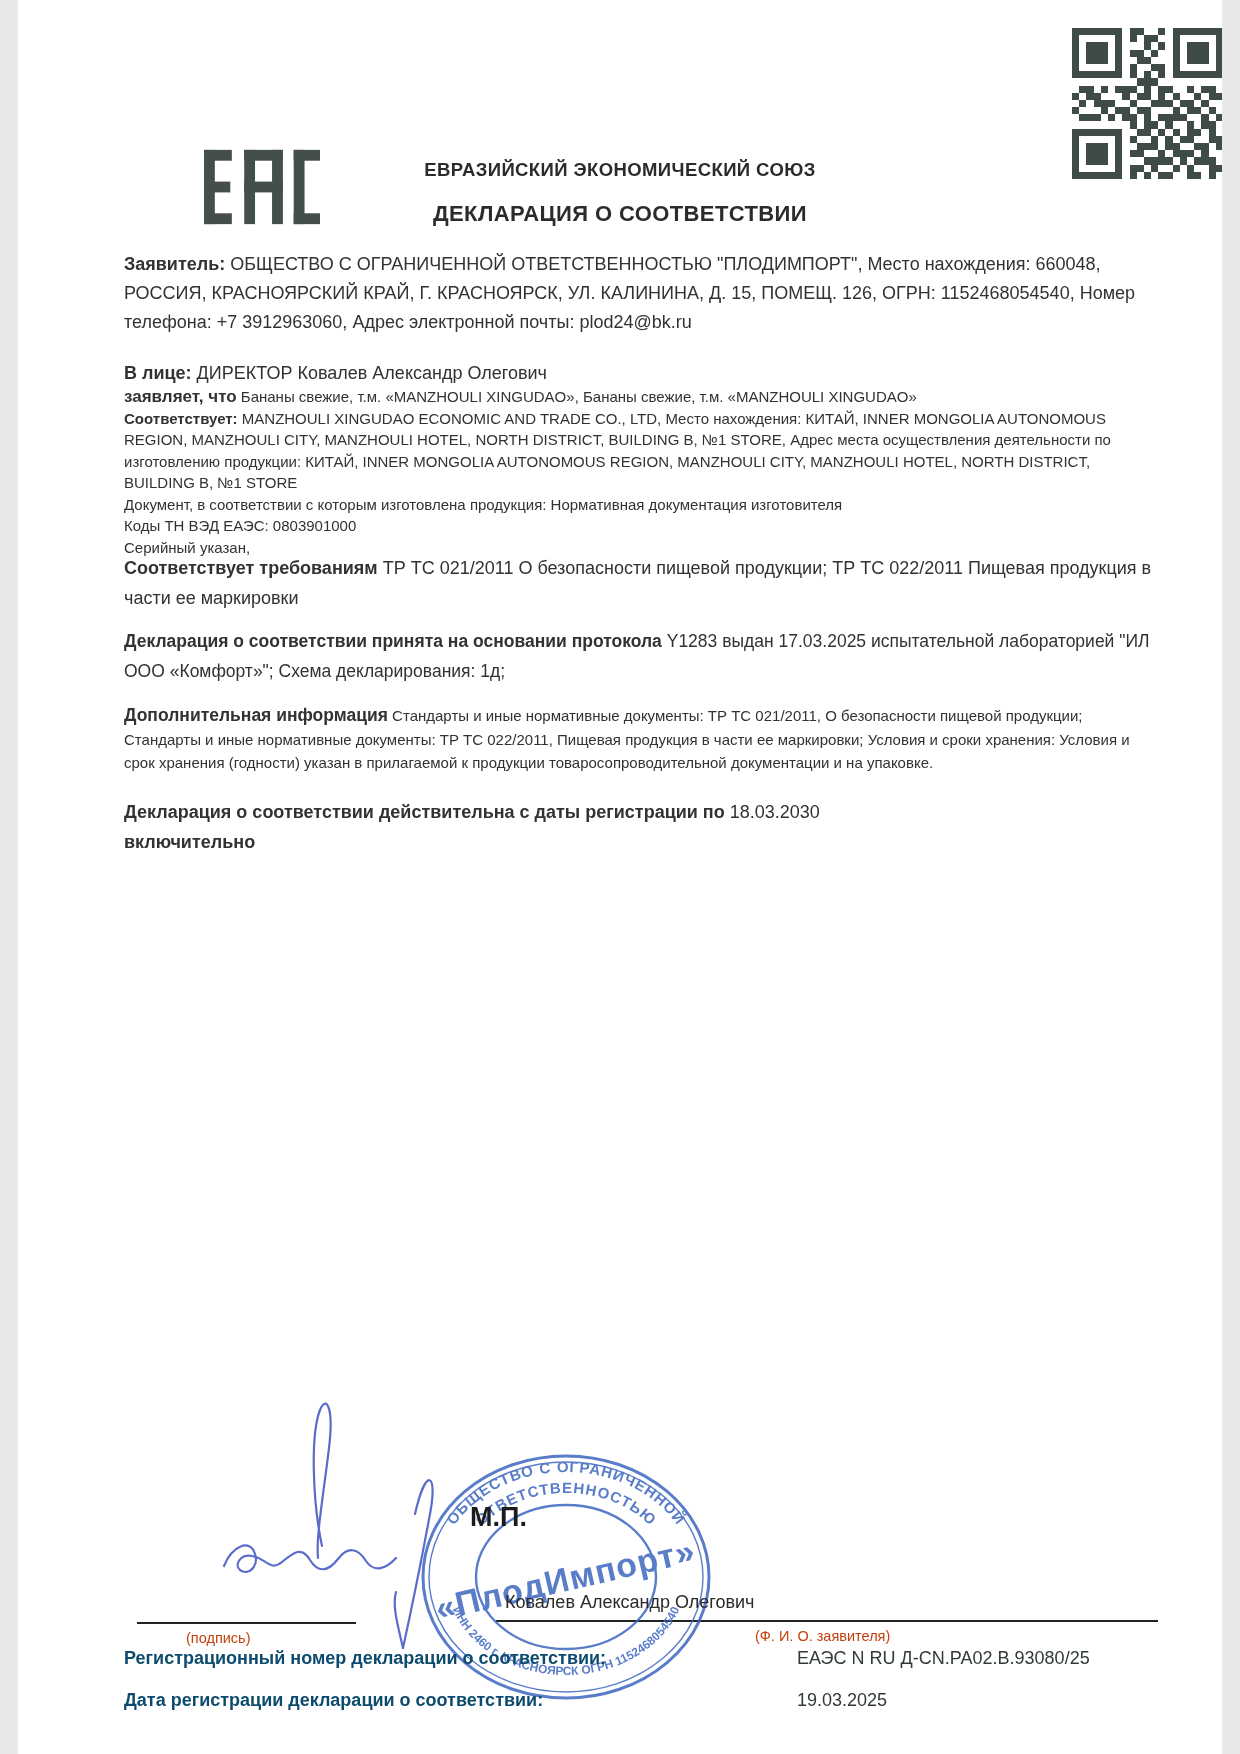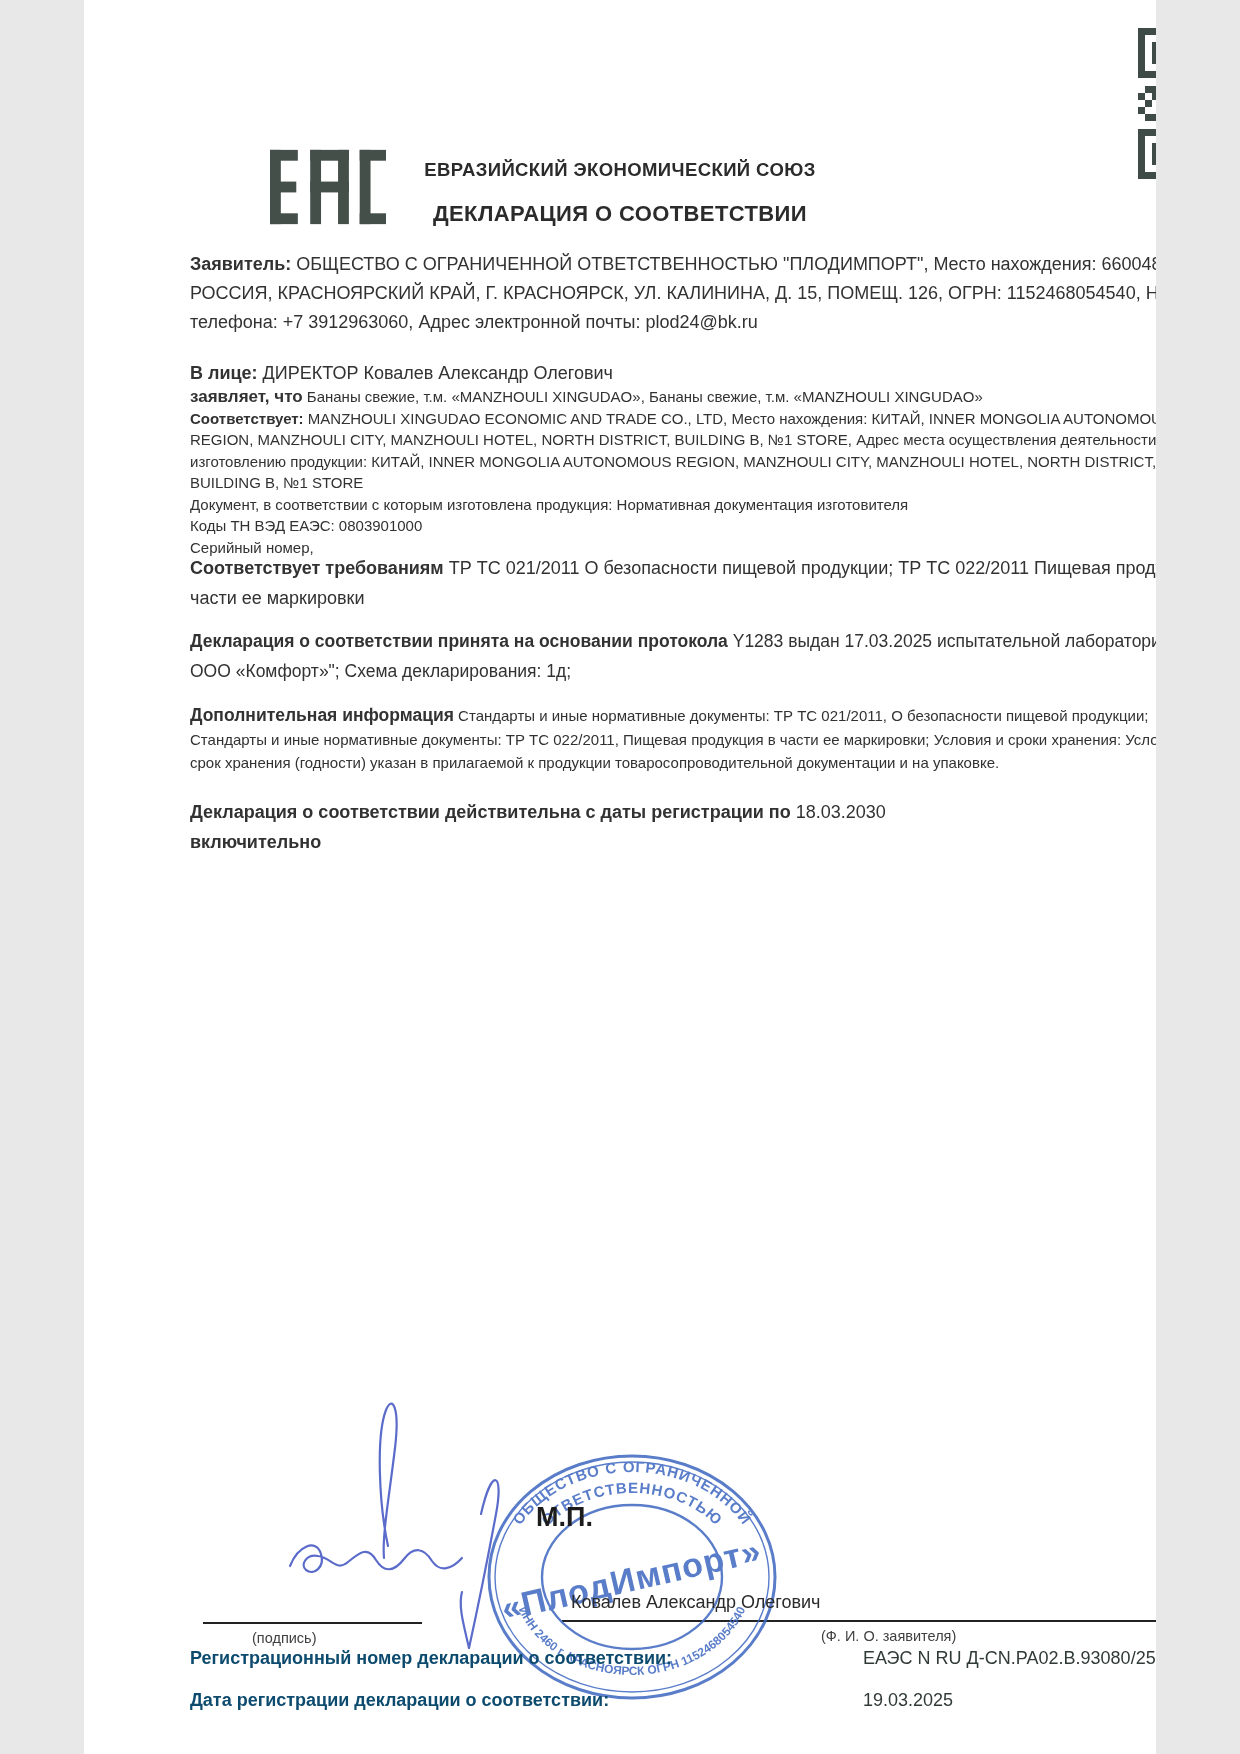--- a/index.html
+++ b/index.html
@@ -1,18 +1,18 @@
 <!DOCTYPE html>
 <html><head>
 <meta charset="utf-8">
 <style>
   html,body{margin:0;padding:0;background:#e8e8e8;}
   .page{
     position:relative;
-    width:1072px;height:1754px;
+    width:1204px;height:1754px;
     margin:0 auto;
     background:#ffffff;
     font-family:"Liberation Sans","DejaVu Sans",sans-serif;
     color:#323232;
     overflow:hidden;
   }
   .abs{position:absolute;}
   .b{font-weight:bold;}
   
   .eac-logo{left:186px;top:139px;}
@@ -32,21 +32,21 @@
   .additional .lead{font-size:17.5px;font-weight:bold;}
   .validity{top:797px;font-size:18px;line-height:30px;font-weight:bold;}
   .validity .nrm{font-weight:normal;}
   
   .signature{left:192px;top:1396px;z-index:3;}
   .stamp{left:398px;top:1450px;width:300px;height:255px;opacity:.85;z-index:2;}
   .mp{left:452px;top:1502px;font-size:27px;font-weight:bold;color:#1c1c1c;z-index:4;}
   .fio{left:487px;top:1592px;font-size:18px;color:#2b2b2b;z-index:4;}
   .line-left{left:119px;top:1622px;width:219px;height:2px;background:#222;z-index:1;}
   .line-right{left:478px;top:1620px;width:662px;height:2px;background:#222;z-index:1;}
-  .cap{font-size:14.5px;color:#404040;}
+  .cap{font-size:14.5px;color:#c2410c;}
   .cap1{left:168px;top:1630px;}
   .cap2{left:737px;top:1628px;}
   .reg-label{left:106px;font-size:18px;font-weight:bold;color:#0c4a6e;z-index:4;}
   .reg-value{left:779px;font-size:18px;color:#303a37;z-index:4;}
   .reg1{top:1648px;}
   .reg2{top:1690px;}
 </style>
 </head>
 <body>
 
@@ -527,21 +527,21 @@
     <span>ДИРЕКТОР Ковалев Александр Олегович</span>
   </div>
 
   <div class="abs blk declares">
     <span class="lead">заявляет, что</span>
     <span>Бананы свежие, т.м.  «MANZHOULI XINGUDAO», Бананы свежие, т.м.  «MANZHOULI XINGUDAO»</span><br>
     <span class="b">Соответствует:</span>
     <span>MANZHOULI XINGUDAO ECONOMIC AND TRADE CO., LTD, Место нахождения: КИТАЙ, INNER MONGOLIA AUTONOMOUS REGION, MANZHOULI CITY, MANZHOULI HOTEL, NORTH DISTRICT, BUILDING B, №1 STORE, Адрес места осуществления деятельности по изготовлению продукции: КИТАЙ, INNER MONGOLIA AUTONOMOUS REGION, MANZHOULI CITY, MANZHOULI HOTEL, NORTH DISTRICT, BUILDING B, №1 STORE</span><br>
     <span>Документ, в соответствии с которым изготовлена продукция: Нормативная документация изготовителя</span><br>
     <span>Коды ТН ВЭД ЕАЭС: 0803901000</span><br>
-    <span>Серийный номер,</span>
+    <span>Серийный указан,</span>
   </div>
 
   <div class="abs blk compliance">
     <span class="b">Соответствует требованиям</span>
     <span>ТР ТС 021/2011 О безопасности пищевой продукции; ТР ТС 022/2011 Пищевая продукция в части ее маркировки</span>
   </div>
 
   <div class="abs blk basis">
     <span class="b">Декларация о соответствии принята на основании протокола</span>
     <span>Y1283 выдан 17.03.2025 испытательной лабораторией "ИЛ ООО «Комфорт»"; Схема декларирования: 1д;</span>

